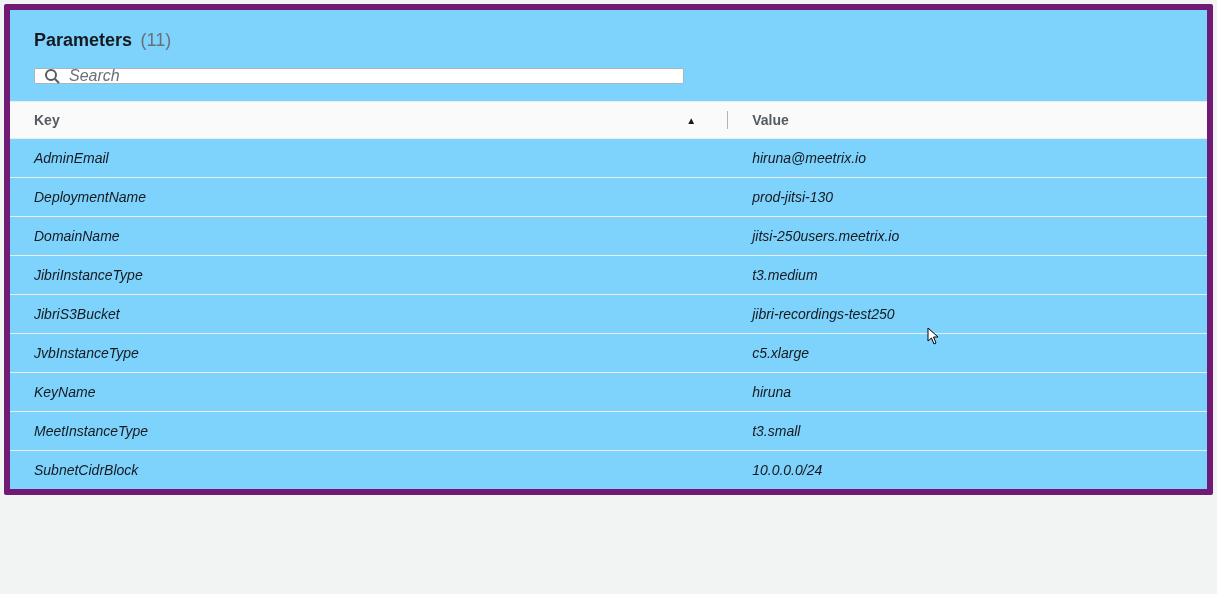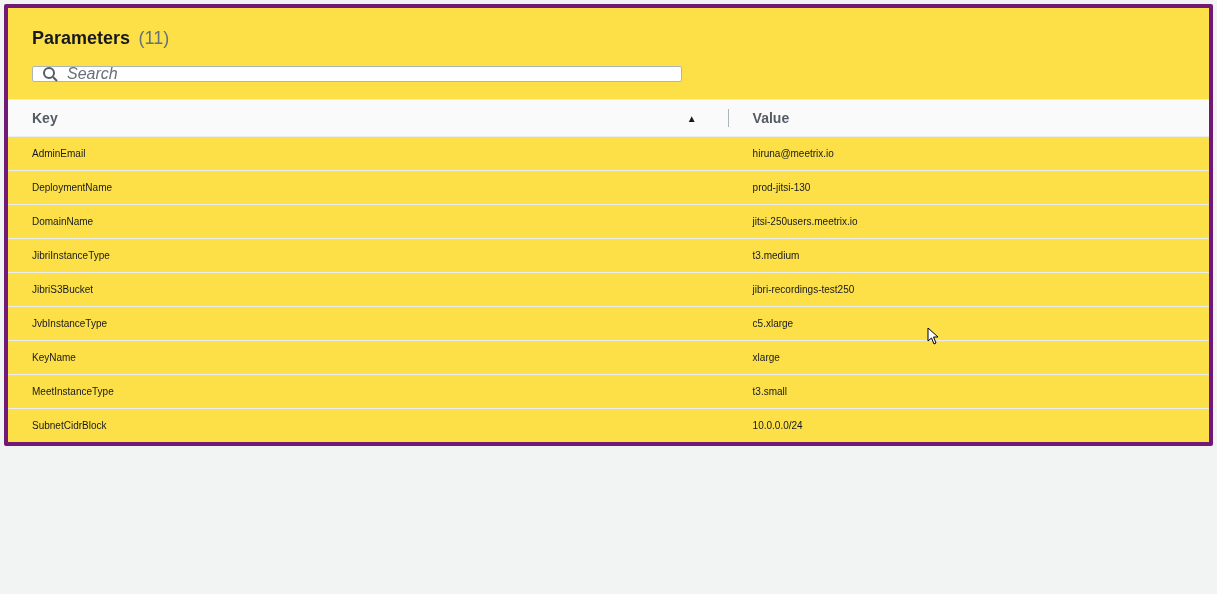--- a/index.html
+++ b/index.html
@@ -7,22 +7,22 @@
       padding: 0;
       box-sizing: border-box;
     }
     body {
       font-family: "Amazon Ember", "Helvetica Neue", Arial, sans-serif;
       background: #f2f3f3;
       padding: 4px;
       color: #16191f;
     }
     .panel {
-      background: #fde047;
-      border: 4px solid #701a75;
+      background: #7dd3fc;
+      border: 6px solid #701a75;
       border-radius: 2px;
     }
     .panel-header {
       padding: 20px 24px 16px 24px;
     }
     .panel-title {
       font-size: 18px;
       font-weight: 700;
       color: #16191f;
       display: inline;
@@ -99,24 +99,25 @@
     .col-divider {
       position: absolute;
       right: 0;
       top: 50%;
       transform: translateY(-50%);
       height: 18px;
       width: 1px;
       background: #aab7b8;
     }
     tbody td {
-      font-size: 10px;
+      font-size: 14px;
       color: #16191f;
       padding: 11px 24px;
       border-bottom: 1px solid #eaeded;
+      font-style: italic;
     }
     tbody tr:last-child td {
       border-bottom: none;
     }
     .cursor {
       position: absolute;
       left: 927px;
       top: 327px;
       width: 14px;
       height: 18px;
@@ -181,21 +182,21 @@
           <tr>
             <td>JibriS3Bucket</td>
             <td>jibri-recordings-test250</td>
           </tr>
           <tr>
             <td>JvbInstanceType</td>
             <td>c5.xlarge</td>
           </tr>
           <tr>
             <td>KeyName</td>
-            <td>xlarge</td>
+            <td>hiruna</td>
           </tr>
           <tr>
             <td>MeetInstanceType</td>
             <td>t3.small</td>
           </tr>
           <tr>
             <td>SubnetCidrBlock</td>
             <td>10.0.0.0/24</td>
           </tr>
         </tbody>

